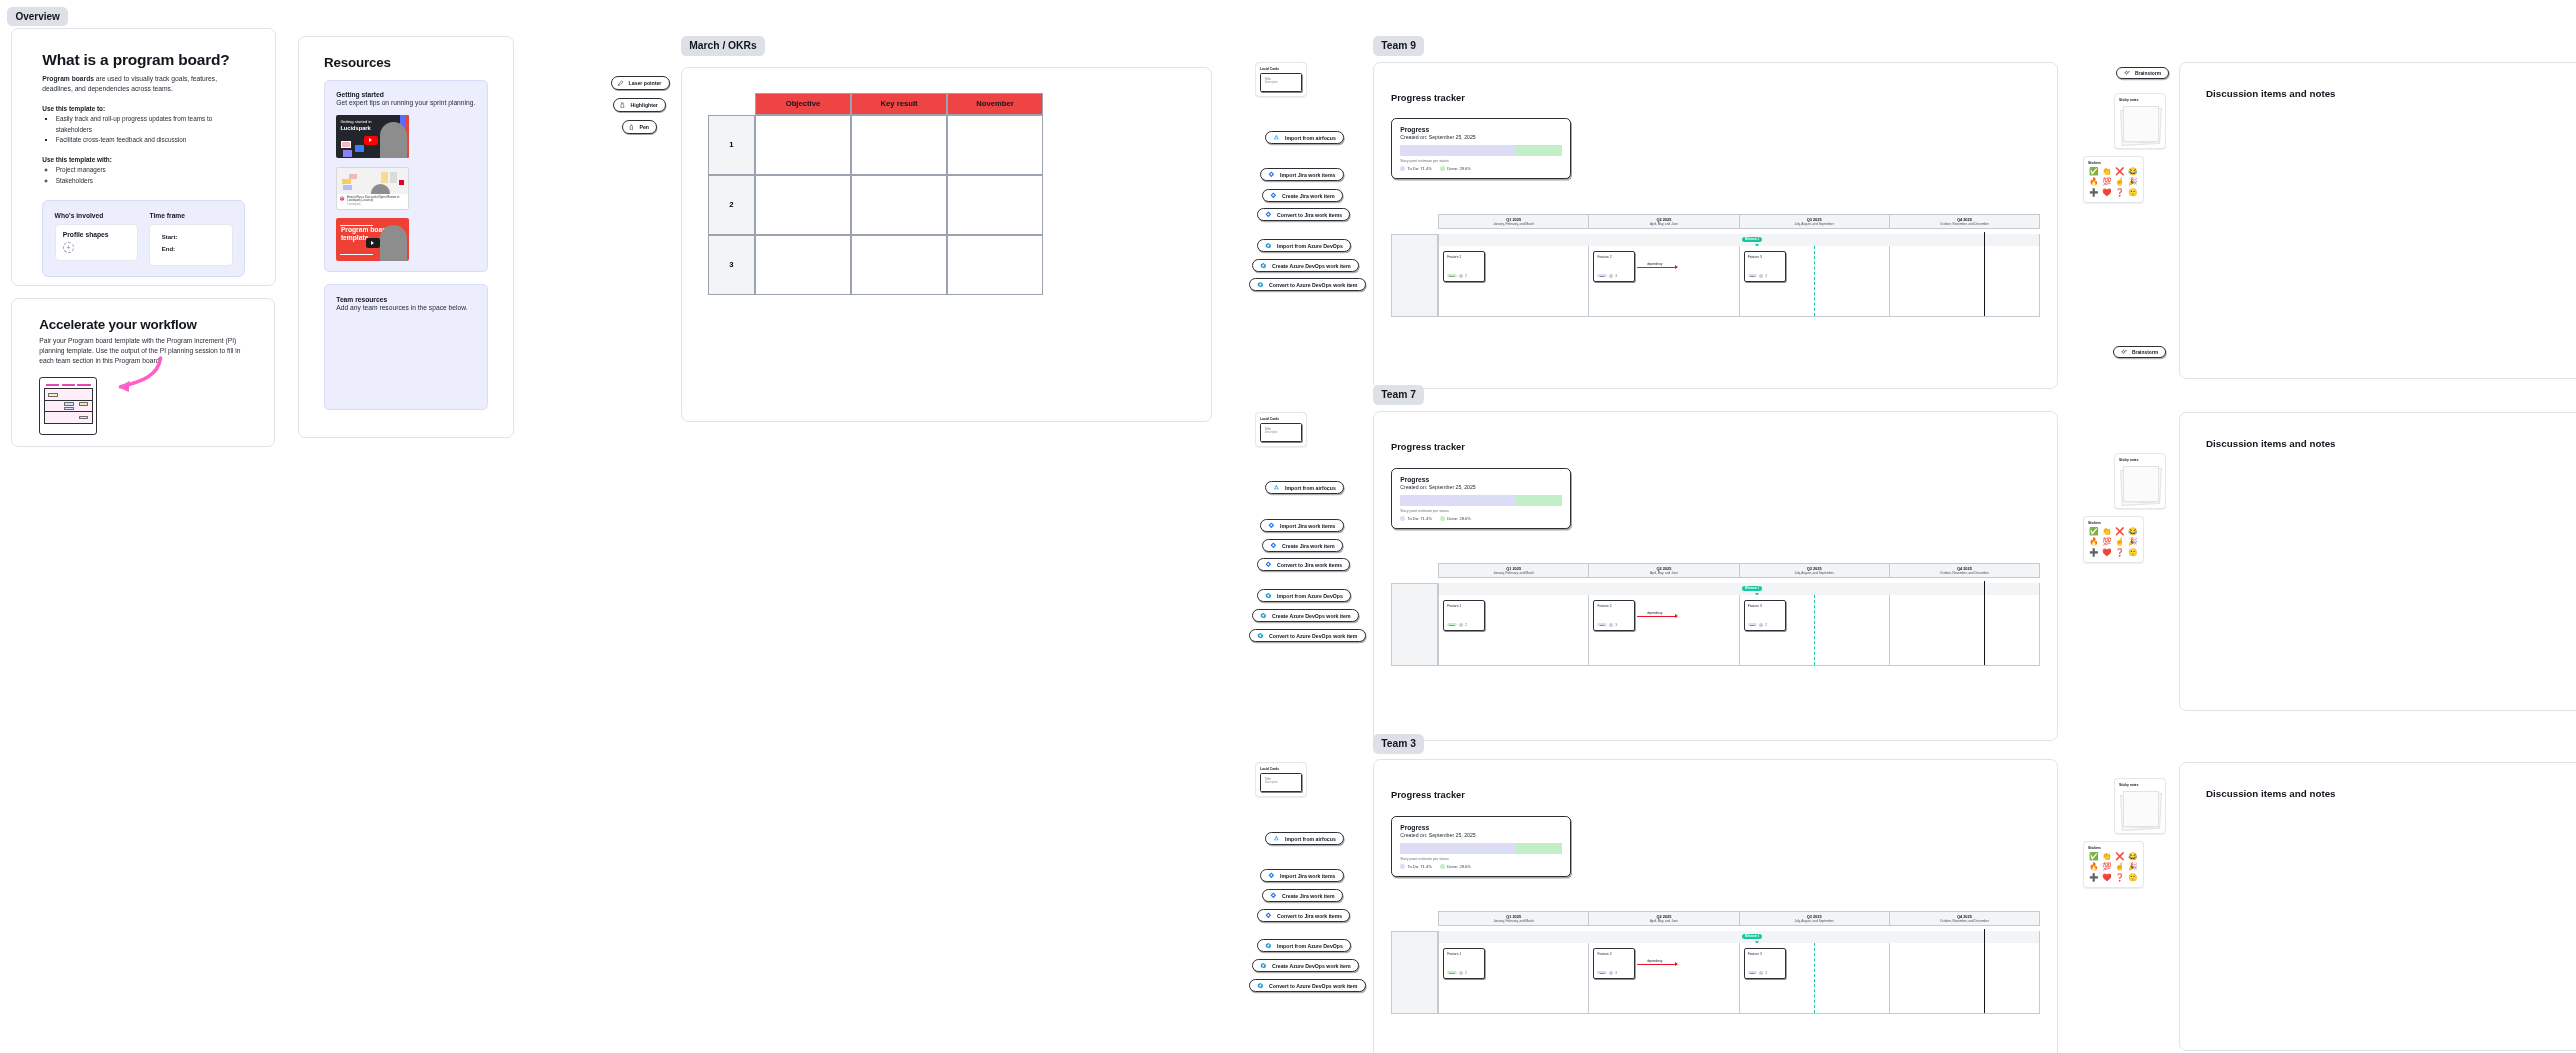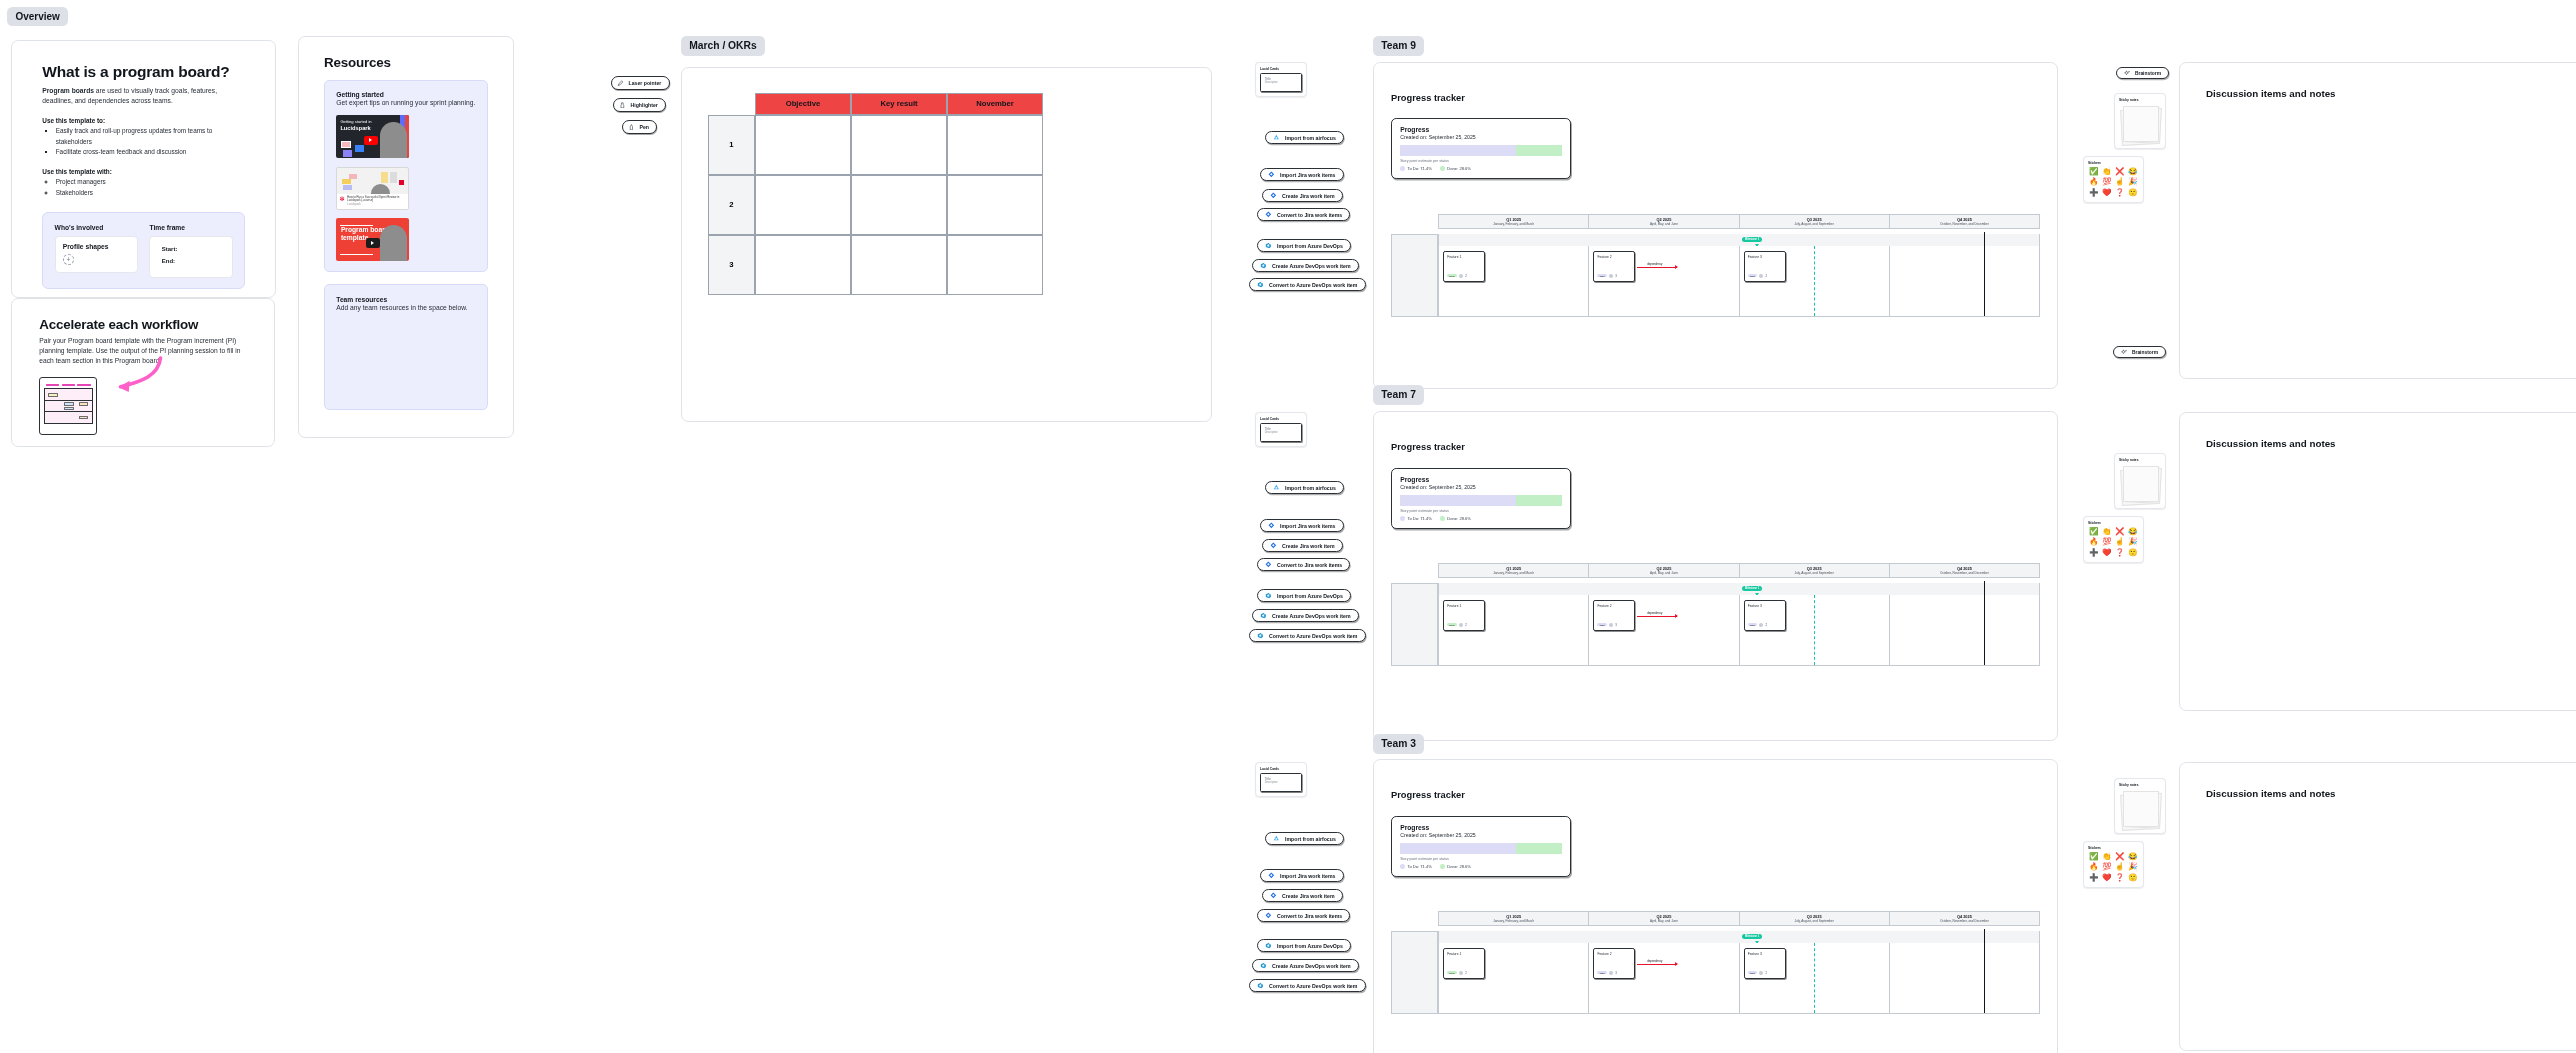--- a/index.html
+++ b/index.html
@@ -26,21 +26,21 @@
     position: absolute;
     background: #ffffff;
     border: 1px solid #dfe3e8;
     border-radius: 7.2px;
   }
   .h1 { font-size: 15.5px; font-weight: bold; color: #11161c; letter-spacing: -0.2px;}
   .h3 { font-size: 6.7px; font-weight: bold; color: #11161c; }
   .body-t { font-size: 6.7px; color: #1f262e; line-height: 1.5; }
 
   
-  #overview-panel { left: 11.3px; top: 40px; width: 265px; height: 258px; }
+  #overview-panel { left: 11.3px; top: 28px; width: 265px; height: 258px; }
   .ov-inner { padding: 21.6px 30px; }
   .ov-sub { margin-top: 5.2px; }
   .ov-block { margin-top: 11.3px; }
   .ov-block ul { margin: 2.1px 0 0 13.4px; }
   .ov-block li { font-size: 6.4px; color: #1f262e; line-height: 1.6; list-style: square; }
   .ov-block ul.hollow li { list-style: circle; }
   .ov-lead { font-size: 6.4px; font-weight: bold; color: #11161c; }
   .involved-box {
     margin-top: 14.4px; background: #eceefd; border: 0.5px solid #d7dbf7;
     border-radius: 6.2px; padding: 10.3px 11.3px; display: flex; gap: 11.3px;
@@ -275,21 +275,21 @@
             <div class="tf-line">Start:</div>
             <div class="tf-line">End:</div>
           </div>
         </div>
       </div>
     </div>
   </div>
 
   <div class="panel" id="accelerate-panel">
     <div class="acc-inner">
-      <div class="h1" style="font-size:13.4px;">Accelerate each workflow</div>
+      <div class="h1" style="font-size:13.4px;">Accelerate your workflow</div>
       <div class="body-t acc-sub">Pair your Program board template with the Program increment (PI) planning template. Use the output of the PI planning session to fill in each team section in this Program board.</div>
       <div class="mini-thumb">
         <div class="mini-bars">
             <span></span>
             <span></span>
             <span></span>
           </div>
         <div class="mini-grid">
           <div class="mini-row">
               <i class="chip y" style="left:3.1px; top:3.6px; width:10.3px;"></i>

